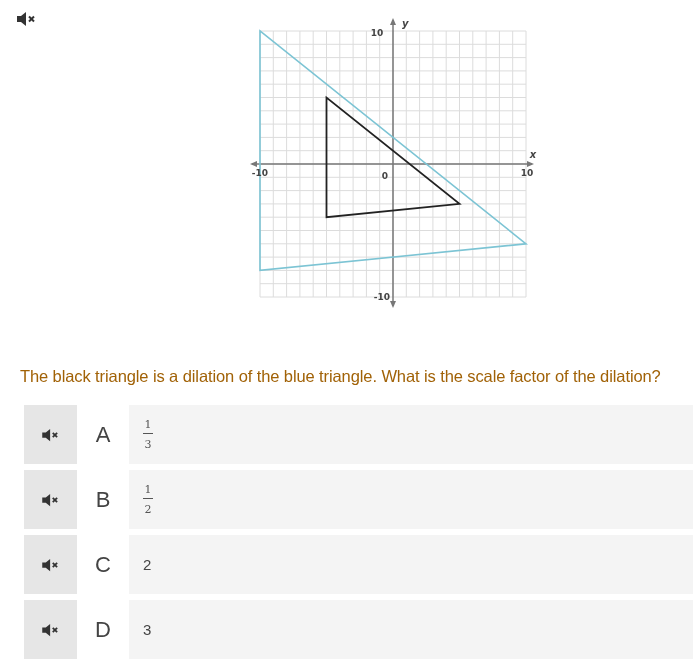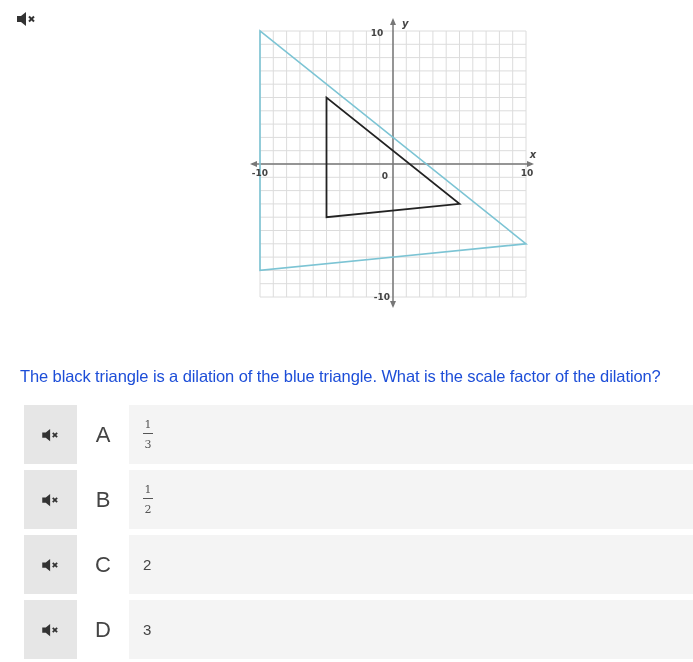--- a/index.html
+++ b/index.html
@@ -6,21 +6,21 @@
   body {
     width: 693px; height: 662px; background: #ffffff; position: relative; overflow: hidden;
     font-family: "Liberation Sans", sans-serif; color: #333333;
   }
   .top-audio {
     position: absolute; left: 14px; top: 8px; width: 26px; height: 22px;
     display: flex; align-items: center; justify-content: center; cursor: pointer;
   }
   .graph-wrap { position: absolute; left: 240px; top: 10px; width: 300px; height: 300px; }
   .question {
-    position: absolute; left: 20px; top: 367px; font-size: 16.5px; color: #1d4ed8;
+    position: absolute; left: 20px; top: 367px; font-size: 16.5px; color: #a16207;
     white-space: nowrap; letter-spacing: -0.1px;
   }
   .choices { position: absolute; left: 24px; top: 405px; width: 669px; }
   .choice {
     position: relative; height: 59px; margin-bottom: 6px; display: flex; background: #f4f4f4;
     cursor: pointer;
   }
   .choice .audio-cell {
     width: 53px; height: 100%; background: #e6e6e6; display: flex; align-items: center;
     justify-content: center;

